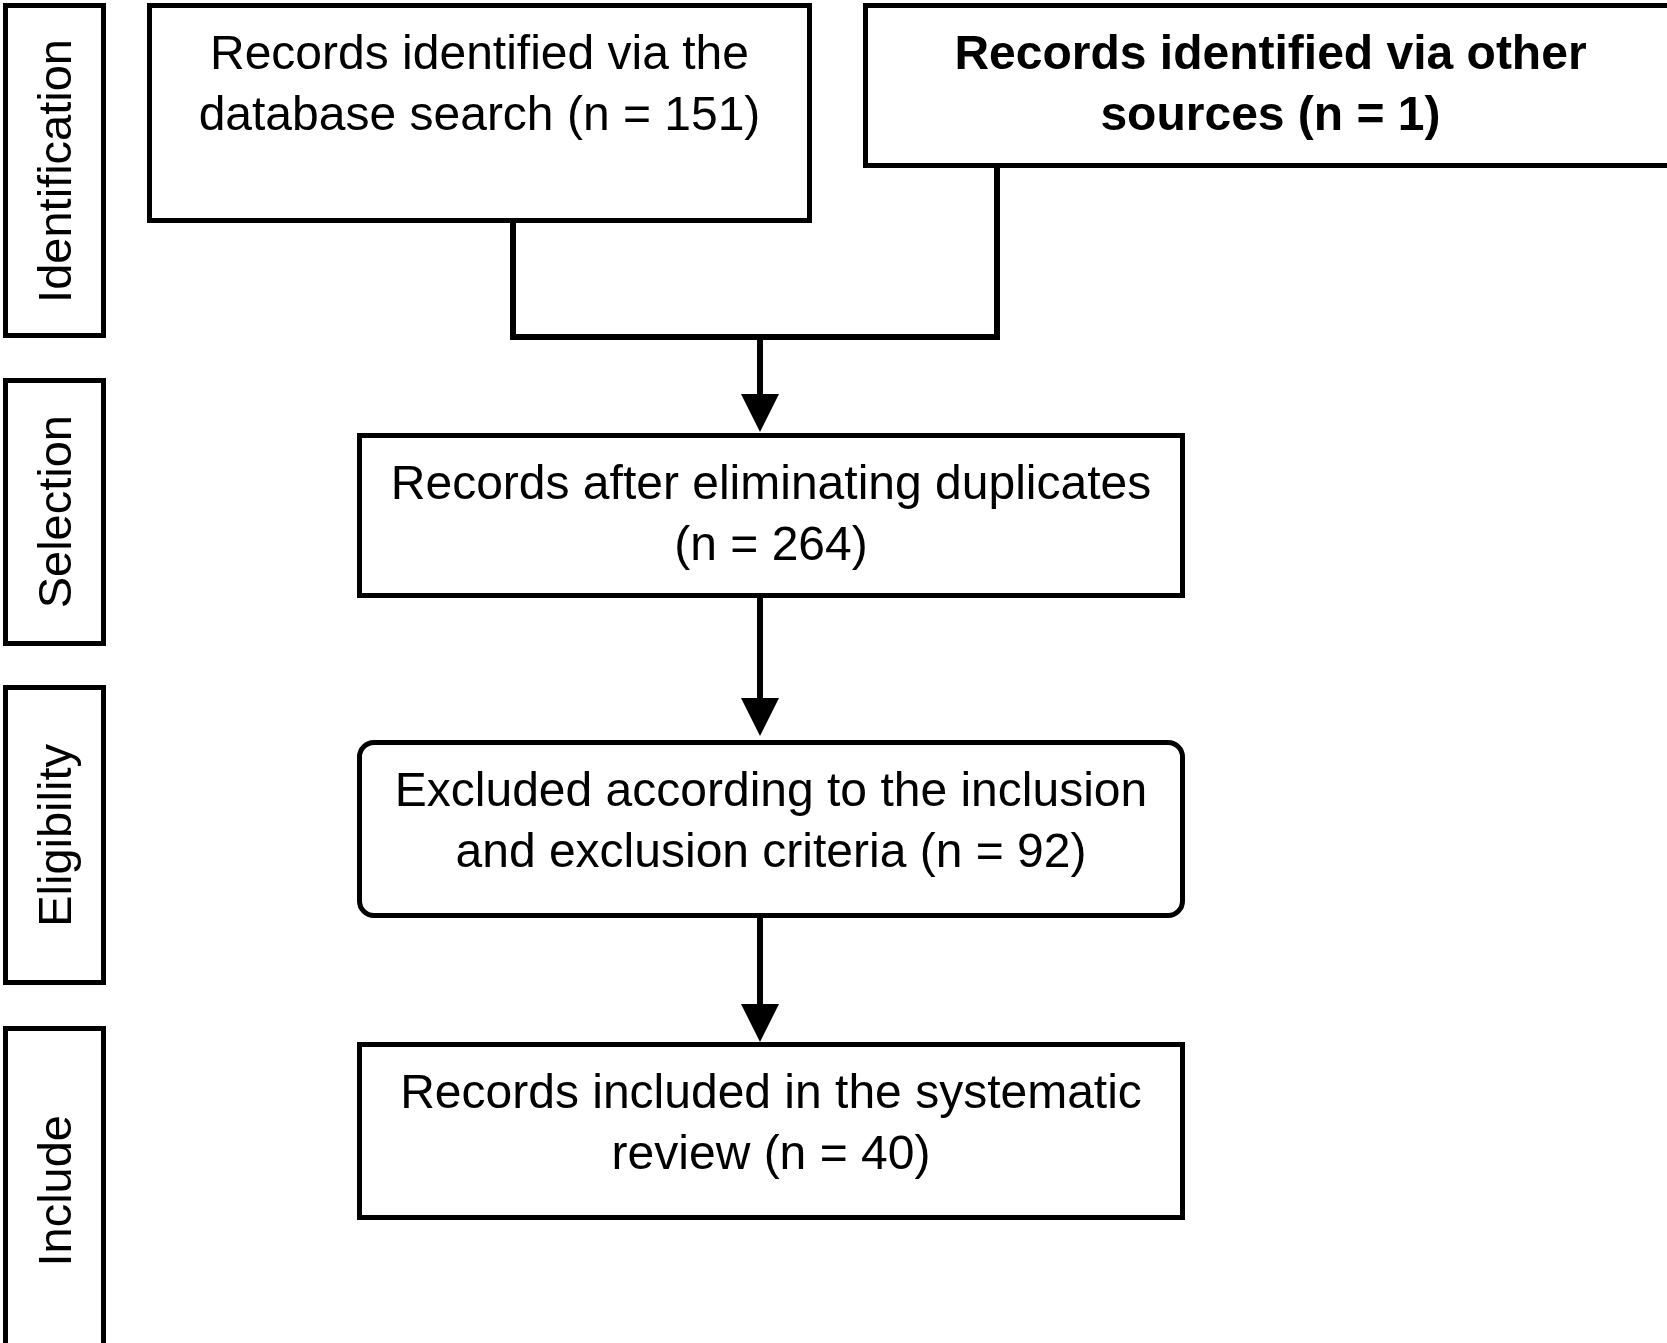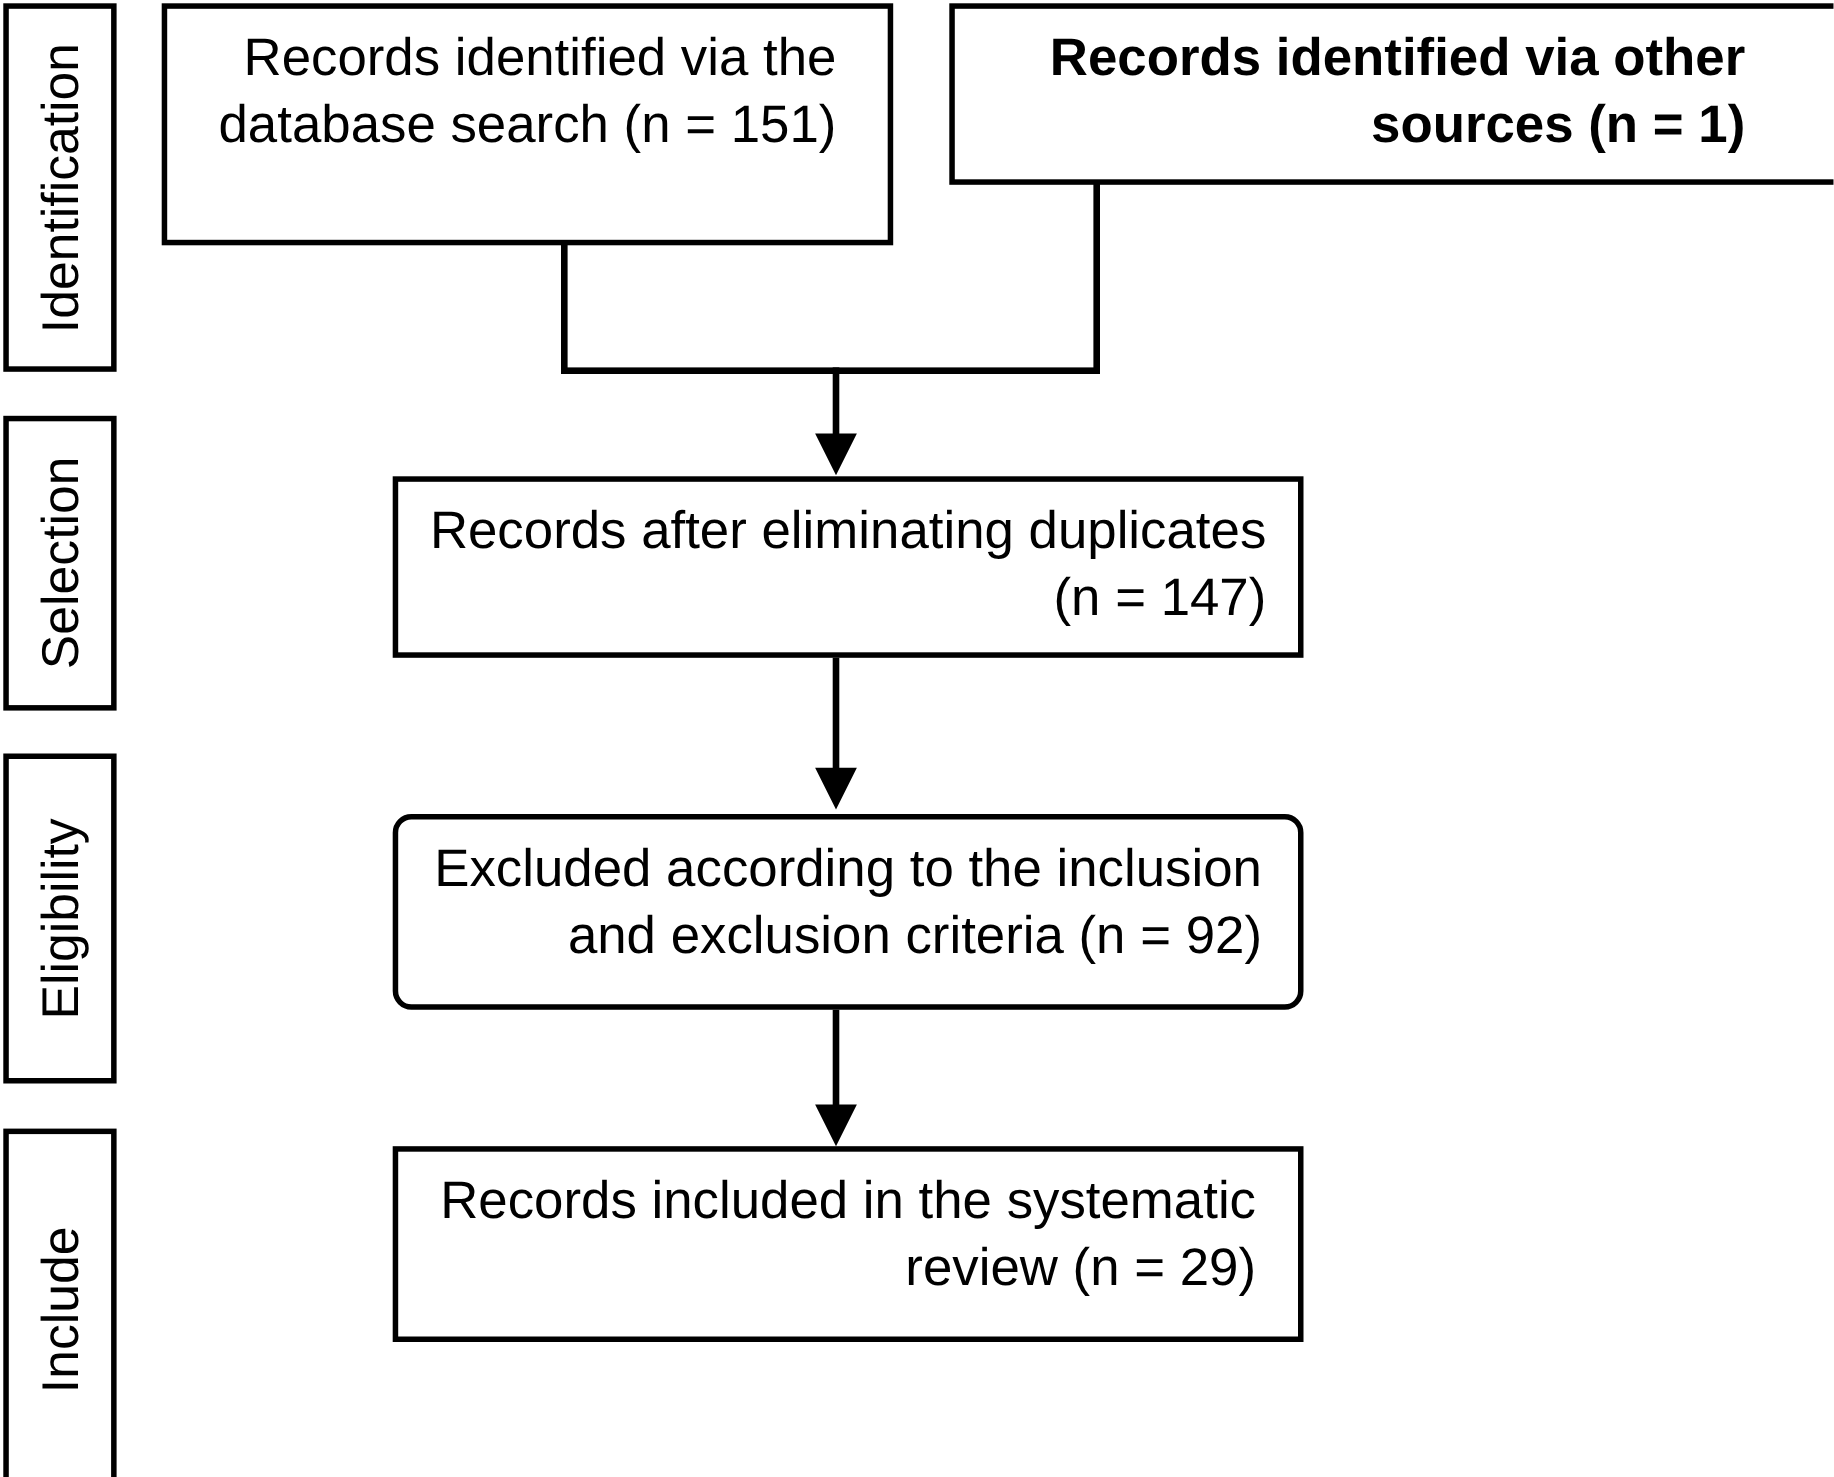--- a/index.html
+++ b/index.html
@@ -42,21 +42,21 @@
     box-sizing: border-box;
     display: flex;
     align-items: flex-start;
     justify-content: center;
     padding-top: 14px;
   }
   .flow-text {
     font-size: 48px;
     line-height: 1.28;
     color: #000000;
-    text-align: right;
+    text-align: center;
     white-space: pre-line;
     padding: 0 10px;
   }
   
   .v-line {
     position: absolute;
     width: 6px;
     background: #000000;
   }
   .h-line {
@@ -99,31 +99,31 @@
 database search (n = 151)</span>
   </div>
 
   <div class="flow-box" style="left:863px; top:3px; width:815px; height:165px;font-weight:bold;">
     <span class="flow-text">Records identified via other
 sources (n = 1)</span>
   </div>
 
   <div class="flow-box" style="left:357px; top:433px; width:828px; height:165px;">
     <span class="flow-text">Records after eliminating duplicates
-(n = 147)</span>
+(n = 264)</span>
   </div>
 
   <div class="flow-box" style="left:357px; top:740px; width:828px; height:178px;border-radius:17px;">
     <span class="flow-text">Excluded according to the inclusion
 and exclusion criteria (n = 92)</span>
   </div>
 
   <div class="flow-box" style="left:357px; top:1042px; width:828px; height:178px;">
     <span class="flow-text">Records included in the systematic
-review (n = 29)</span>
+review (n = 40)</span>
   </div>
 
   <div class="v-line" style="left:510px; top:220px; height:120px;"></div>
   <div class="v-line" style="left:994px; top:165px; height:175px;"></div>
   <div class="h-line" style="left:510px; top:334px; width:490px;"></div>
   <div class="v-line" style="left:757px; top:334px; height:65px;"></div>
   <div class="arrow-head" style="left:741px; top:394px;"></div>
 
   <div class="v-line" style="left:757px; top:598px; height:105px;"></div>
   <div class="arrow-head" style="left:741px; top:698px;"></div>

